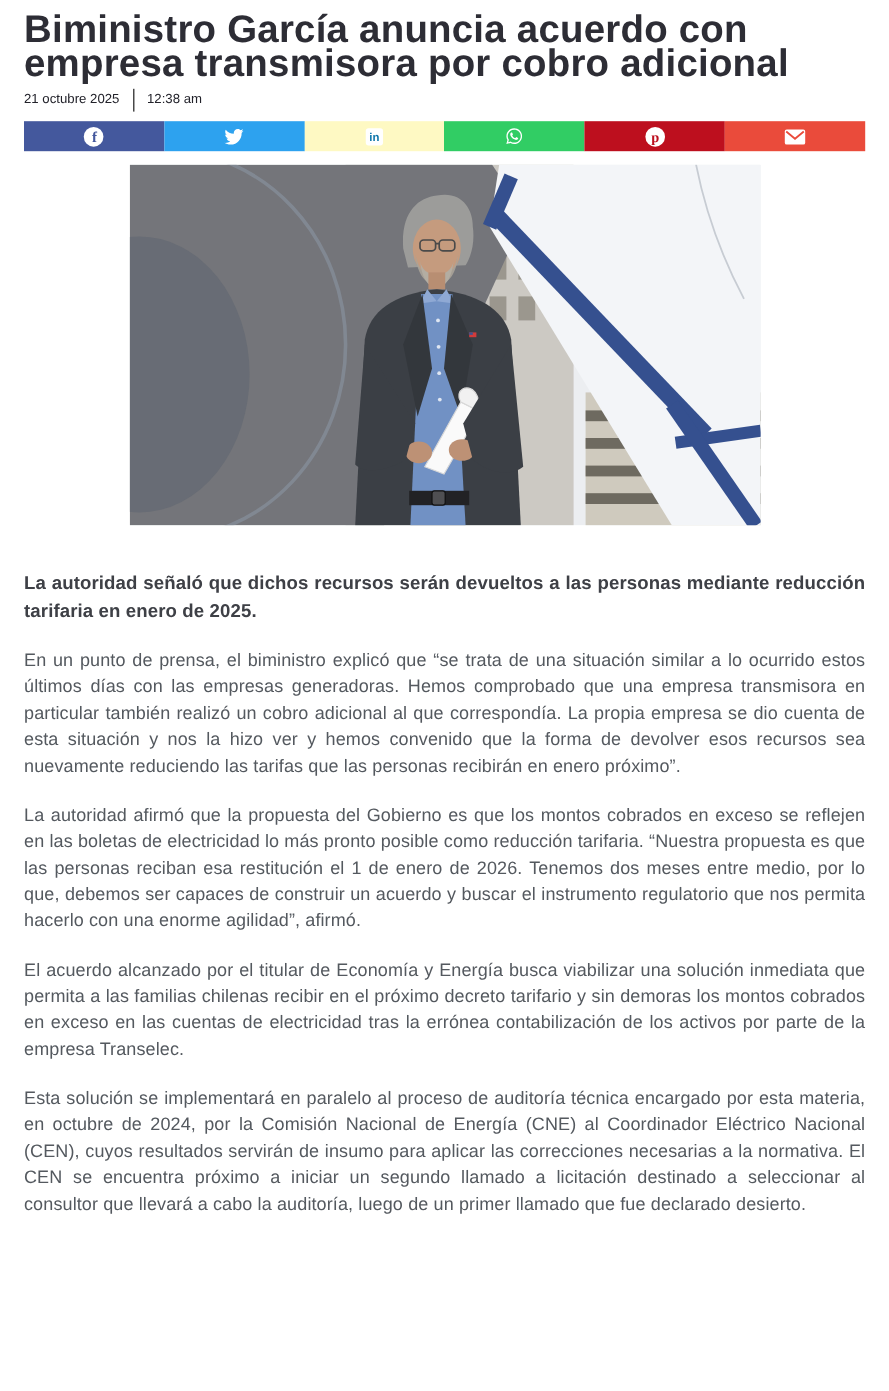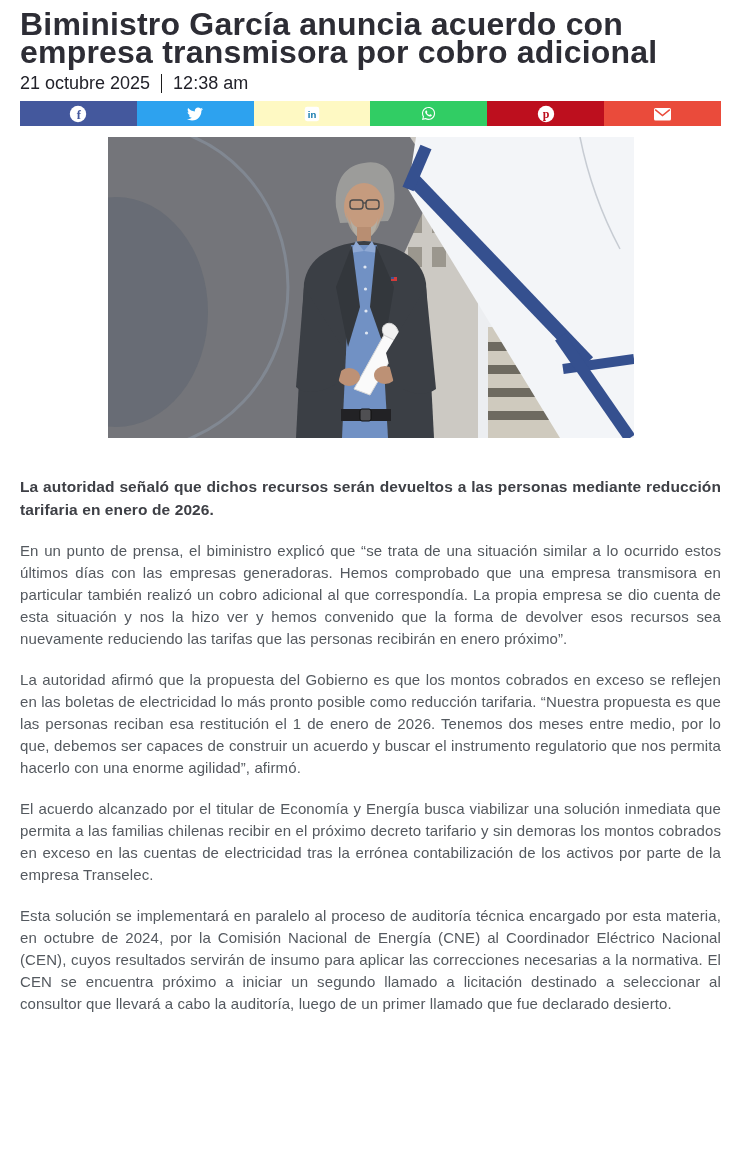--- a/index.html
+++ b/index.html
@@ -12,21 +12,21 @@
   .content { padding:0 20px; }
 
   h1.title {
     margin-top:10px;
     font-size:32px; line-height:28px; font-weight:bold;
     letter-spacing:.2px; color:#2d2d35;
   }
 
   .meta {
     margin-top:7px; display:flex; align-items:center;
-    font-size:18px; color:#22222a; height:20px;
+    font-size:11px; color:#22222a; height:20px;
   }
   .meta .divider {
     width:1px; height:19px; background:#1c1c1c; margin:0 11px;
   }
 
   .share-row { margin-top:8px; display:flex; height:25px; }
   .share-btn {
     flex:1 1 0; display:flex; align-items:center; justify-content:center;
     cursor:pointer; text-decoration:none;
   }
@@ -201,20 +201,20 @@
         <ellipse cx="241" cy="240" rx="11" ry="9" fill="#bd9175"></ellipse>
         <ellipse cx="277" cy="238" rx="11" ry="9" fill="#bd9175"></ellipse>
 
         <path d="M196,150 L188,250 C196,258 214,256 230,246 L238,216" fill="#3b3f45"></path>
         <path d="M318,150 L328,252 C318,260 300,258 286,246 L278,216" fill="#3b3f45"></path>
       </g>
     </svg>
   </figure>
 
   <div class="article-body">
-    <p class="lead">La autoridad señaló que dichos recursos serán devueltos a las personas mediante reducción tarifaria en enero de 2026.</p>
+    <p class="lead">La autoridad señaló que dichos recursos serán devueltos a las personas mediante reducción tarifaria en enero de 2025.</p>
     <p>En un punto de prensa, el biministro explicó que “se trata de una situación similar a lo ocurrido estos últimos días con las empresas generadoras. Hemos comprobado que una empresa transmisora en particular también realizó un cobro adicional al que correspondía. La propia empresa se dio cuenta de esta situación y nos la hizo ver y hemos convenido que la forma de devolver esos recursos sea nuevamente reduciendo las tarifas que las personas recibirán en enero próximo”.</p>
     <p>La autoridad afirmó que la propuesta del Gobierno es que los montos cobrados en exceso se reflejen en las boletas de electricidad lo más pronto posible como reducción tarifaria. “Nuestra propuesta es que las personas reciban esa restitución el 1 de enero de 2026. Tenemos dos meses entre medio, por lo que, debemos ser capaces de construir un acuerdo y buscar el instrumento regulatorio que nos permita hacerlo con una enorme agilidad”, afirmó.</p>
     <p>El acuerdo alcanzado por el titular de Economía y Energía busca viabilizar una solución inmediata que permita a las familias chilenas recibir en el próximo decreto tarifario y sin demoras los montos cobrados en exceso en las cuentas de electricidad tras la errónea contabilización de los activos por parte de la empresa Transelec.</p>
     <p>Esta solución se implementará en paralelo al proceso de auditoría técnica encargado por esta materia, en octubre de 2024, por la Comisión Nacional de Energía (CNE) al Coordinador Eléctrico Nacional (CEN), cuyos resultados servirán de insumo para aplicar las correcciones necesarias a la normativa.  El CEN se encuentra próximo a iniciar un segundo llamado a licitación destinado a seleccionar al consultor que llevará a cabo la auditoría, luego de un primer llamado que fue declarado desierto.</p>
   </div>
 
 </div>
 
 </body></html>

